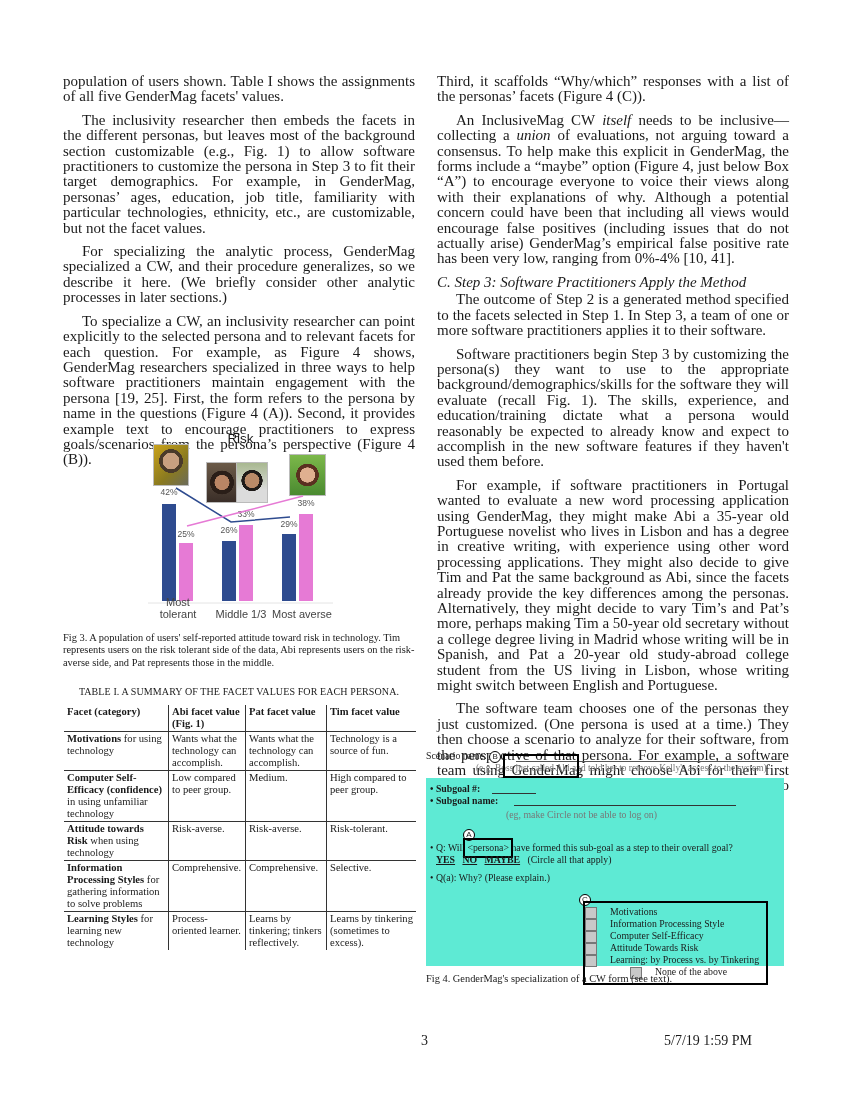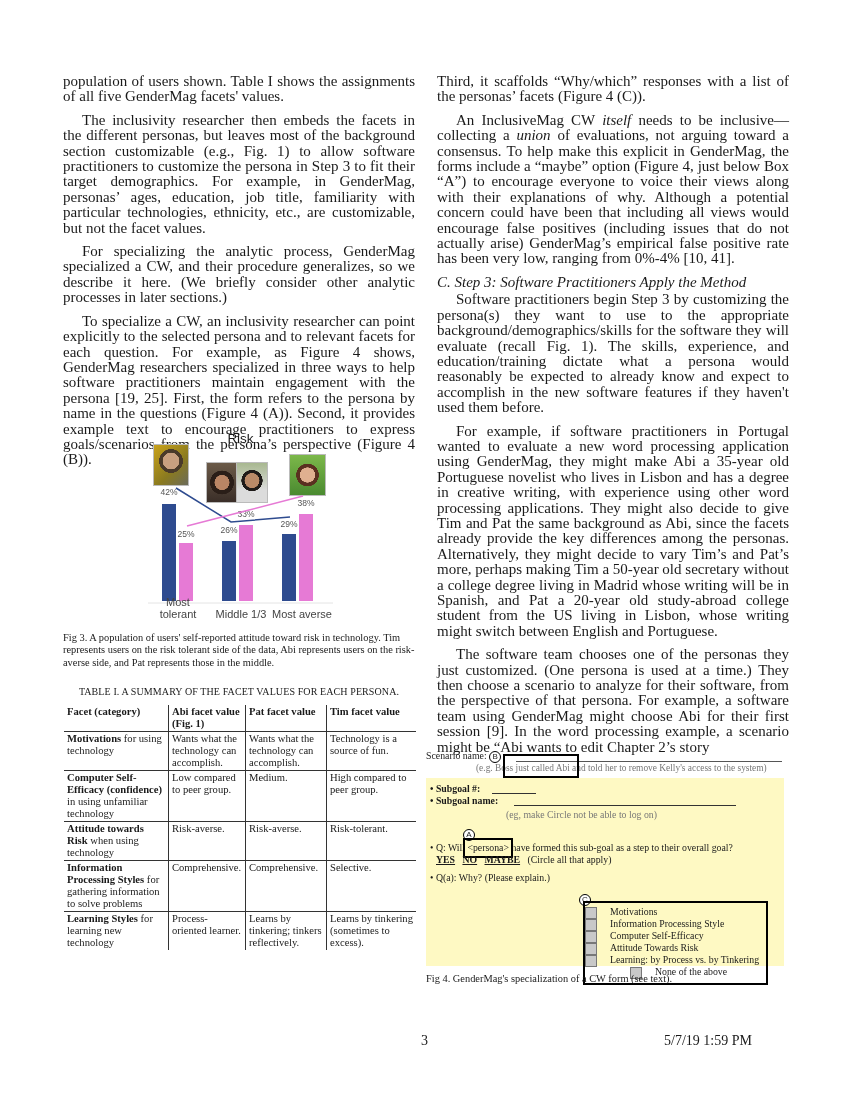--- a/index.html
+++ b/index.html
@@ -28,21 +28,21 @@
   .chart .title { position: absolute; left: 0; width: 195px; top: 3px; text-align: center;
                   font-family: "Liberation Sans", sans-serif; font-size: 13.5px; }
   .chart .bar { position: absolute; bottom: 25px; width: 14px; }
   .chart .val { position: absolute; font-family: "Liberation Sans", sans-serif; font-size: 8.5px; color: #555; width: 30px; text-align: center; }
   .chart .xl { position: absolute; bottom: 6px; font-family: "Liberation Sans", sans-serif; font-size: 11px; color: #444; text-align: center; }
   .photo { position: absolute; border: 1px solid #bbb; }
   .chart svg { position: absolute; left: 0; top: 0; }
   
   .form { position: absolute; left: 426px; top: 750px; width: 358px; height: 216px; font-size: 9.8px; line-height: 11.5px; }
   .form .scen { position: absolute; left: 0; top: 0; width: 358px; }
-  .form .gray { position: absolute; left: 0; top: 28px; width: 358px; height: 188px; background: #fef9c3; }
+  .form .gray { position: absolute; left: 0; top: 28px; width: 358px; height: 188px; background: #5eead4; }
   .circle { display: inline-block; width: 10px; height: 10px; border: 1.2px solid #000; border-radius: 50%;
             background: #fff; font-size: 8px; line-height: 10px; text-align: center; font-family: "Liberation Sans", sans-serif; }
   .boxmark { position: absolute; border: 2.4px solid #000; }
   .grey-text { color: #777; }
   .cb { display: inline-block; width: 10px; height: 10px; background: #c8c8c8; border: 1px solid #777; vertical-align: middle; }
   .cb-row { position: absolute; left: 0; height: 12px; }
   .cb-row .lbl { position: absolute; left: 25px; top: 0; white-space: nowrap; }
   u { text-decoration: underline; }
 </style>
 </head>
@@ -132,20 +132,21 @@
       <td>Learns by tinkering; tinkers reflectively.</td>
       <td>Learns by tinkering (sometimes to excess).</td>
     </tr>
   </tbody>
 </table>
 
 <div class="col right">
   <p>Third, it scaffolds “Why/which” responses with a list of the personas’ facets (Figure 4 (C)).</p>
   <p class="indent"><span>An InclusiveMag CW </span><i>itself</i><span> needs to be inclusive—collecting a </span><i>union</i><span> of evaluations, not arguing toward a consensus. To help make this explicit in GenderMag, the forms include a “maybe” option (Figure 4, just below Box “A”) to encourage everyone to voice their views along with their explanations of why. Although a potential concern could have been that including all views would encourage false positives (including issues that do not actually arise) GenderMag’s empirical false positive rate has been very low, ranging from 0%-4% [10, 41].</span></p>
   <div class="subhead">C.  Step 3: Software Practitioners Apply the Method</div>
+  <p class="indent">The outcome of Step 2 is a generated method specified to the facets selected in Step 1. In Step 3, a team of one or more software practitioners applies it to their software.</p>
   <p class="indent">Software practitioners begin Step 3 by customizing the persona(s) they want to use to the appropriate background/demographics/skills for the software they will evaluate (recall Fig. 1). The skills, experience, and education/training dictate what a persona would reasonably be expected to already know and expect to accomplish in the new software features if they haven't used them before.</p>
   <p class="indent">For example, if software practitioners in Portugal wanted to evaluate a new word processing application using GenderMag, they might make Abi a 35-year old Portuguese novelist who lives in Lisbon and has a degree in creative writing, with experience using other word processing applications. They might also decide to give Tim and Pat the same background as Abi, since the facets already provide the key differences among the personas. Alternatively, they might decide to vary Tim’s and Pat’s more, perhaps making Tim a 50-year old secretary without a college degree living in Madrid whose writing will be in Spanish, and Pat a 20-year old study-abroad college student from the US living in Lisbon, whose writing might switch between English and Portuguese.</p>
   <p class="indent">The software team chooses one of the personas they just customized. (One persona is used at a time.) They then choose a scenario to analyze for their software, from the perspective of that persona. For example, a software team using GenderMag might choose Abi for their first session [9]. In the word processing example, a scenario might be “Abi wants to edit Chapter 2’s story</p>
 </div>
 
 <div class="form">
   <div class="scen">
     <div style="position:absolute; left:0; top:0; white-space:nowrap;">
       <span>Scenario name:</span>
       <span class="circle">B</span>

